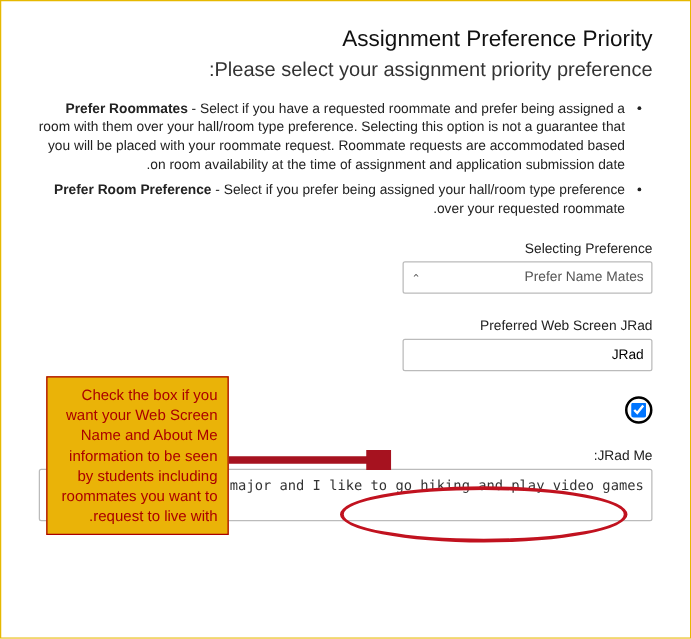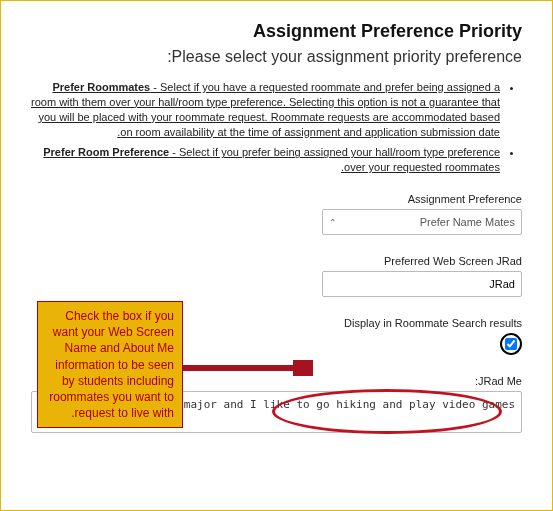--- a/index.html
+++ b/index.html
@@ -5,36 +5,36 @@
   * { box-sizing: border-box; margin: 0; padding: 0; }
   body { font-family: Arial, Helvetica, sans-serif; background: #fff; direction: rtl; }
   .outer {
     width: 553px; height: 511px;
     border: 1px solid #e6b800;
     padding: 20px 30px 20px 30px;
     position: relative;
     overflow: hidden;
   }
   .title {
-    font-size: 18px; font-weight: bold; color: #111;
+    font-size: 18px; font-weight: normal; color: #111;
     margin-bottom: 6px;
   }
   .subtitle {
     font-size: 16px; color: #333;
     margin-bottom: 14px;
   }
   ul.bullets {
     list-style: disc;
     padding-right: 22px;
     font-size: 11px;
     color: #222;
     line-height: 1.35;
     margin-bottom: 18px;
   }
-  ul.bullets li { margin-bottom: 6px; text-decoration: underline; }
+  ul.bullets li { margin-bottom: 6px; }
   ul.bullets li .bold { font-weight: bold; }
   .form-row { margin-bottom: 20px; position: relative; }
   .label {
     font-size: 11px; color: #222; display: block; margin-bottom: 4px;
   }
   .select {
     width: 200px; height: 26px;
     font-size: 11px; padding: 3px 6px;
     border: 1px solid #bbb; border-radius: 2px;
     text-align: right;
@@ -107,43 +107,42 @@
 <div class="outer">
 
   <div class="title">Assignment Preference Priority</div>
   <div class="subtitle">Please select your assignment priority preference:</div>
 
   <ul class="bullets">
     <li>
       <span class="bold">Prefer Roommates</span><span> - Select if you have a requested roommate and prefer being assigned a room with them over your hall/room type preference. Selecting this option is not a guarantee that you will be placed with your roommate request. Roommate requests are accommodated based on room availability at the time of assignment and application submission date.</span>
     </li>
     <li>
-      <span class="bold">Prefer Room Preference</span><span> - Select if you prefer being assigned your hall/room type preference over your requested roommates.</span>
+      <span class="bold">Prefer Room Preference</span><span> - Select if you prefer being assigned your hall/room type preference over your requested roommate.</span>
     </li>
   </ul>
 
   <div class="form-region">
 
     <span class="red-ellipse"></span>
 
     <div class="form-row">
-      <label class="label">Assignment Preference</label>
+      <label class="label">Selecting Preference</label>
       <div class="select" style="display:flex;align-items:center;">
         <span class="value">Prefer Name Mates</span>
         <span class="chev">⌄</span>
       </div>
     </div>
 
     <div class="form-row">
       <label class="label">Preferred Web Screen JRad</label>
       <input type="text" class="textinput" value="JRad" style="">
     </div>
 
     <div class="form-row">
-      <label class="label">Display in Roommate Search results</label>
       <div class="checkbox-row">
         <span class="checkbox-wrap">
           <input type="checkbox" checked="" style="">
         </span>
       </div>
     </div>
 
     <div class="form-row" style="margin-bottom:0">
       <label class="label">JRad Me:</label>
       <textarea class="textarea" style="">I am a geology major and I like to go hiking and play video games.</textarea>

